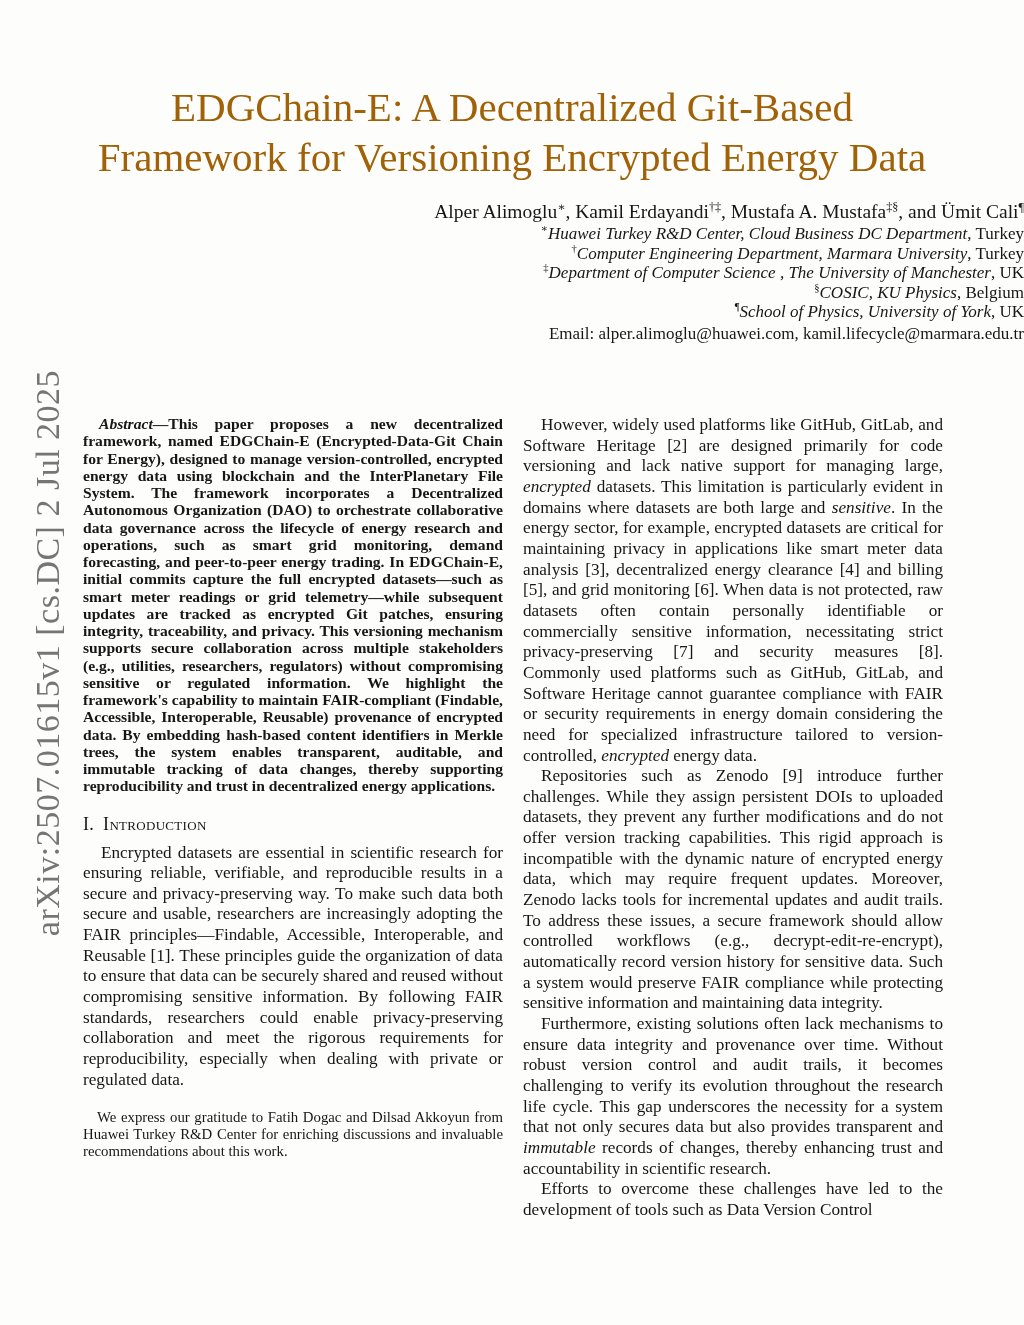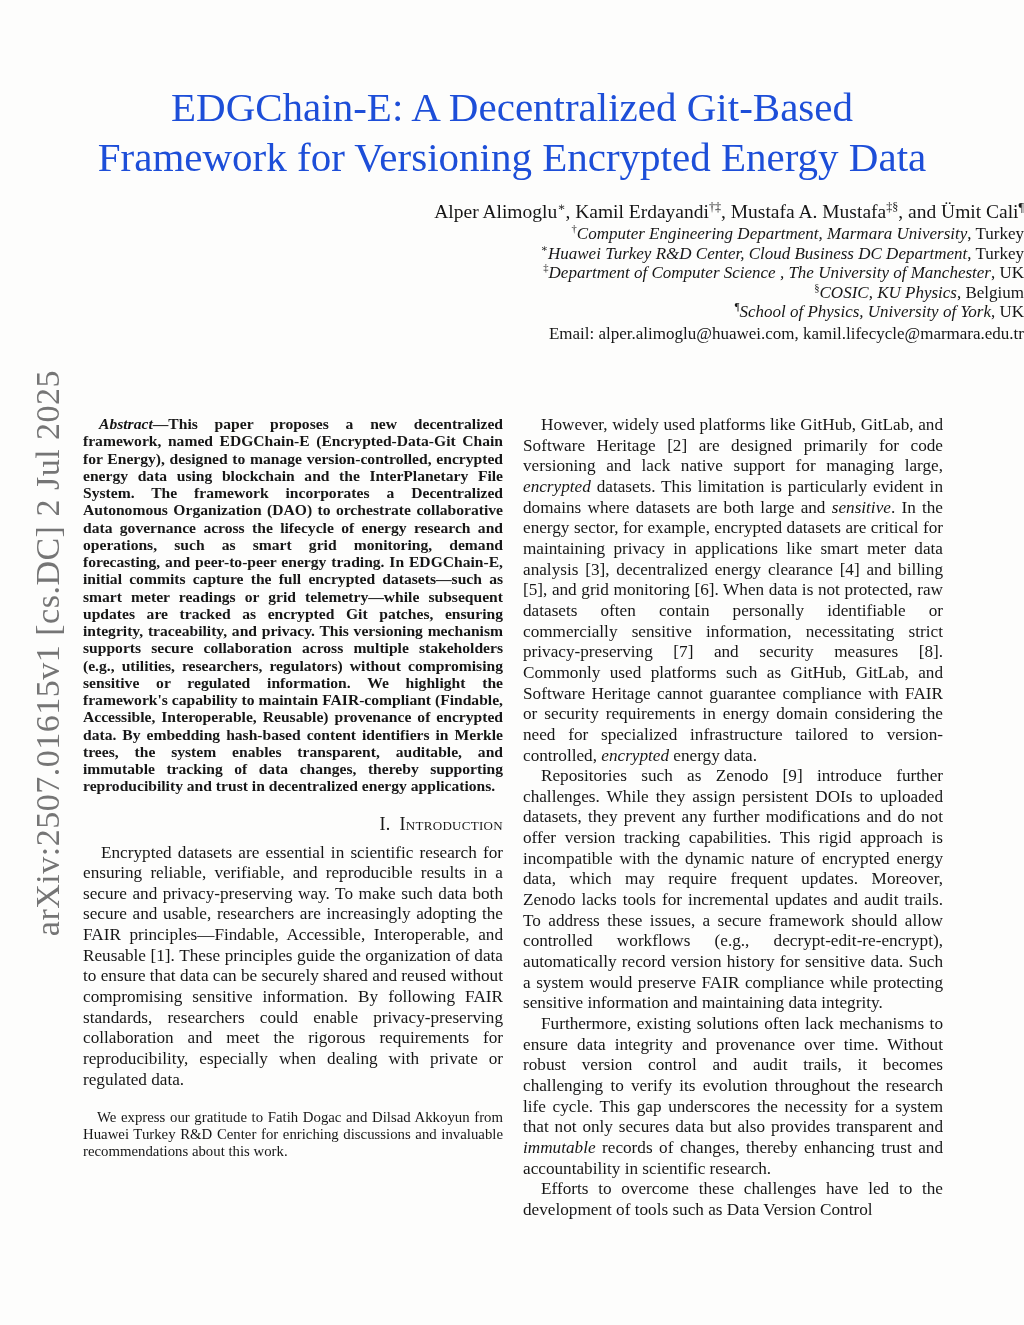--- a/index.html
+++ b/index.html
@@ -25,21 +25,21 @@
     text-align: center;
     color: #757575;
     letter-spacing: 0.5px;
     white-space: nowrap;
   }
 
   .title-block {
     position: absolute; top: 82px; left: 0; width: 100%;
     text-align: center;
     font-size: 41px; line-height: 50px;
-    color: #1d4ed8;
+    color: #a16207;
   }
 
   .authors-block { position: absolute; top: 200px; left: 0; width: 100%; text-align: right; }
   .authors-line { font-size: 19.5px; line-height: 24px; }
   .affiliation { font-size: 17px; line-height: 19.6px; }
   .affiliation i { font-style: italic; }
   .email-line { font-size: 17px; line-height: 20px; margin-top: 2px; }
   sup { font-size: 62%; line-height: 0; }
 
   .col { position: absolute; top: 403px; width: 420px; margin-top: 12px; }
@@ -47,21 +47,21 @@
   .col-right { left: 523px; }
 
   .abstract-par, .index-par {
     font-weight: bold;
     font-size: 15.6px; line-height: 17.25px;
     text-align: justify;
     text-indent: 16px;
     margin: 0;
   }
   .section-heading {
-    text-align: right;
+    text-align: left;
     font-size: 18px; line-height: 20px;
     margin-top: 19px; margin-bottom: 9px;
     font-variant: small-caps;
     letter-spacing: 0.3px;
   }
   .section-heading .heading-number { margin-right: 9px; }
   .body-par {
     font-size: 17.2px; line-height: 20.65px;
     text-align: justify;
     text-indent: 18px;
@@ -81,22 +81,22 @@
 
   <div class="arxiv-banner">arXiv:2507.01615v1  [cs.DC]  2 Jul 2025</div>
 
   <div class="title-block">
     <div>EDGChain-E: A Decentralized Git-Based</div>
     <div>Framework for Versioning Encrypted Energy Data</div>
   </div>
 
   <div class="authors-block">
     <div class="authors-line">Alper Alimoglu<sup>∗</sup>, Kamil Erdayandi<sup>†‡</sup>, Mustafa A. Mustafa<sup>‡§</sup>, and Ümit Cali<sup>¶</sup></div>
+    <div class="affiliation"><sup>∗</sup><i>Huawei Turkey R&amp;D Center, Cloud Business DC Department</i>, Turkey</div>
     <div class="affiliation"><sup>†</sup><i>Computer Engineering Department, Marmara University</i>, Turkey</div>
-    <div class="affiliation"><sup>∗</sup><i>Huawei Turkey R&amp;D Center, Cloud Business DC Department</i>, Turkey</div>
     <div class="affiliation"><sup>‡</sup><i>Department of Computer Science , The University of Manchester</i>, UK</div>
     <div class="affiliation"><sup>§</sup><i>COSIC, KU Physics</i>, Belgium</div>
     <div class="affiliation"><sup>¶</sup><i>School of Physics, University of York</i>, UK</div>
     <div class="email-line">Email: alper.alimoglu@huawei.com, kamil.lifecycle@marmara.edu.tr</div>
   </div>
 
   <div class="col col-left">
     <p class="abstract-par"><i>Abstract</i>—This paper proposes a new decentralized framework, named EDGChain-E (Encrypted-Data-Git Chain for Energy), designed to manage version-controlled, encrypted energy data using blockchain and the InterPlanetary File System. The framework incorporates a Decentralized Autonomous Organization (DAO) to orchestrate collaborative data governance across the lifecycle of energy research and operations, such as smart grid monitoring, demand forecasting, and peer-to-peer energy trading. In EDGChain-E, initial commits capture the full encrypted datasets—such as smart meter readings or grid telemetry—while subsequent updates are tracked as encrypted Git patches, ensuring integrity, traceability, and privacy. This versioning mechanism supports secure collaboration across multiple stakeholders (e.g., utilities, researchers, regulators) without compromising sensitive or regulated information. We highlight the framework's capability to maintain FAIR-compliant (Findable, Accessible, Interoperable, Reusable) provenance of encrypted data. By embedding hash-based content identifiers in Merkle trees, the system enables transparent, auditable, and immutable tracking of data changes, thereby supporting reproducibility and trust in decentralized energy applications.</p>
     <div class="section-heading">
       <span class="heading-number">I.</span><span>Introduction</span>

